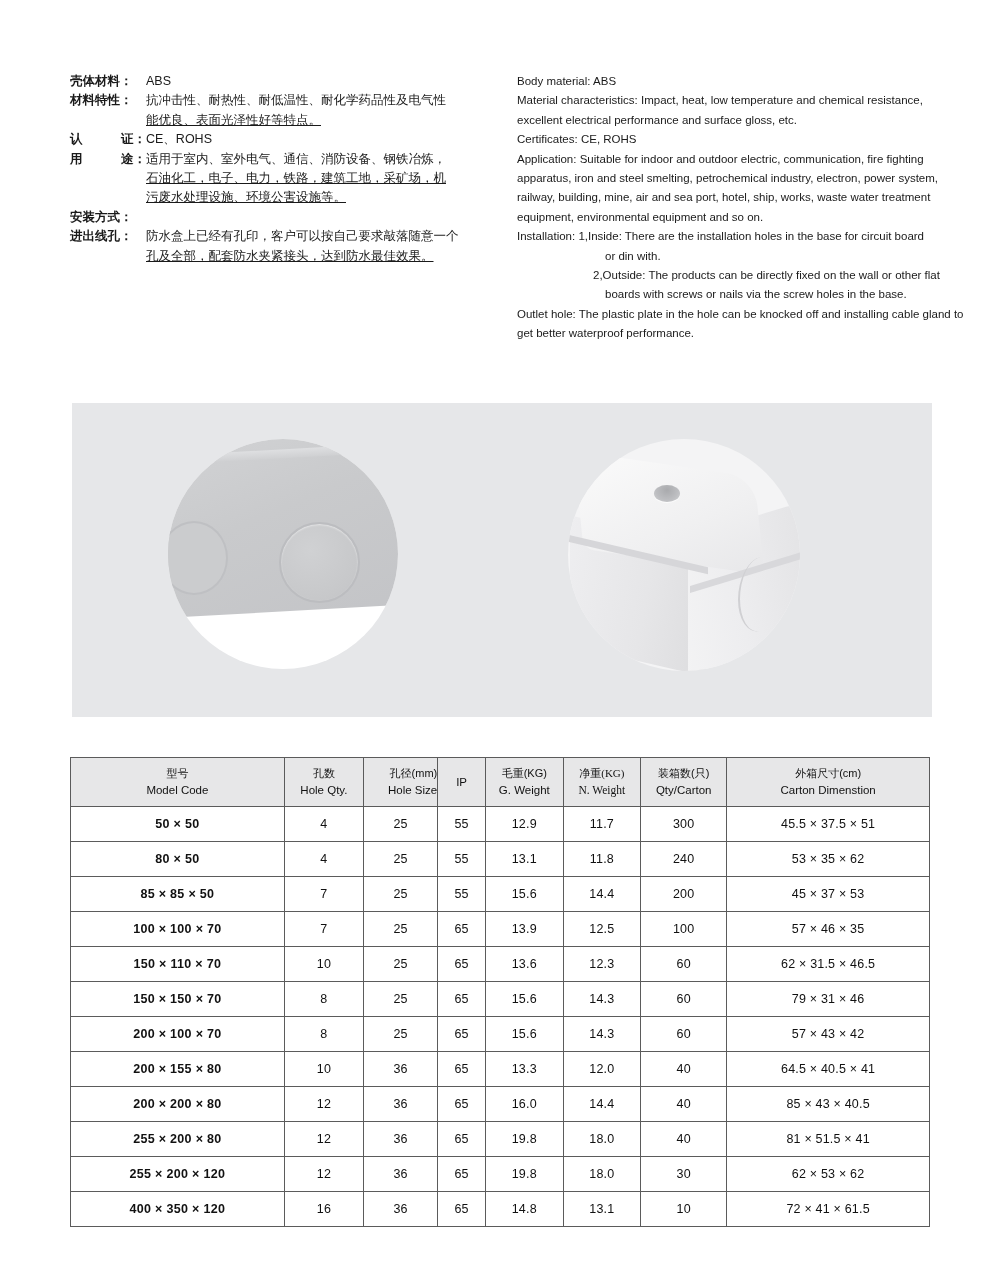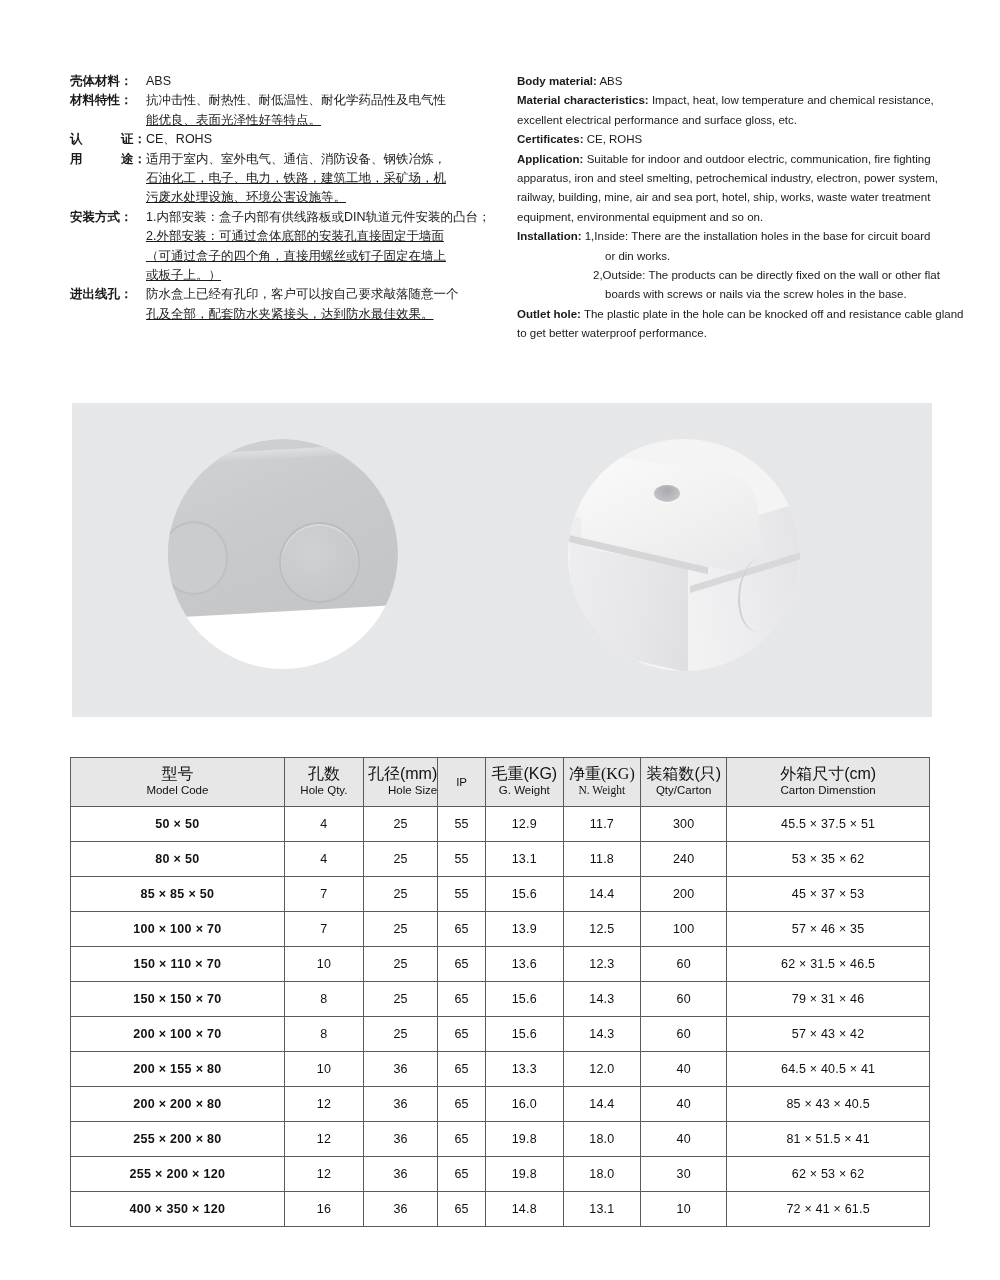--- a/index.html
+++ b/index.html
@@ -59,21 +59,21 @@
   .cn-body .ln { display: block; white-space: nowrap; }
   .cn-body .ln.ind1 { padding-left: 0px; text-decoration: underline; }
 
   
   .en-p {
     font-size: 11.5px;
     line-height: 19.4px;
     margin: 0;
     text-align: left;
   }
-  .en-p b { font-weight: bold; margin-top: 28px; }
+  .en-p b { font-weight: normal; margin-top: 28px; }
   .en-hang {
     display: block;
     padding-left: 76px;
   }
   .en-hang2 {
     display: block;
     padding-left: 88px;
   }
 
   
@@ -245,21 +245,21 @@
     padding: 0;
   }
   table.spec-table thead th {
     background: #e7e7e8;
     height: 48px;
     font-weight: normal;
     line-height: 17px;
   }
   table.spec-table thead th .hcn {
     display: block;
-    font-size: 16px;
+    font-size: 11px;
     font-weight: normal;
   }
   table.spec-table thead th .hen {
     display: block;
     font-size: 11.5px;
     font-weight: normal;
   }
   table.spec-table tbody td {
     height: 34px;
     background: #ffffff;
@@ -302,26 +302,20 @@
           <span>途：</span>
         </div>
         <div class="cn-body">
           <span class="ln">适用于室内、室外电气、通信、消防设备、钢铁冶炼，</span>
           <span class="ln ind1">石油化工，电子、电力，铁路，建筑工地，采矿场，机</span>
           <span class="ln ind1">污废水处理设施、环境公害设施等。</span>
         </div>
       </div>
       <div class="cn-row">
         <div class="cn-label">安装方式：</div>
-        <div class="cn-body">
-          <span class="ln">1.内部安装：盒子内部有供线路板或DIN轨道元件安装的凸台；</span>
-          <span class="ln ind1">2.外部安装：可通过盒体底部的安装孔直接固定于墙面</span>
-          <span class="ln ind1">（可通过盒子的四个角，直接用螺丝或钉子固定在墙上</span>
-          <span class="ln ind1">或板子上。）</span>
-        </div>
       </div>
       <div class="cn-row">
         <div class="cn-label">进出线孔：</div>
         <div class="cn-body">
           <span class="ln">防水盒上已经有孔印，客户可以按自己要求敲落随意一个</span>
           <span class="ln ind1">孔及全部，配套防水夹紧接头，达到防水最佳效果。</span>
         </div>
       </div>
     </div>
 
@@ -333,26 +327,26 @@
       <b>Material characteristics:</b><span> Impact, heat, low temperature and chemical resistance, excellent electrical performance and surface gloss, etc.</span>
     </p>
     <p class="en-p">
       <b>Certificates:</b><span> CE, ROHS</span>
     </p>
     <p class="en-p">
       <b>Application:</b><span> Suitable for indoor and outdoor electric, communication, fire fighting apparatus, iron and steel smelting, petrochemical industry, electron, power system, railway, building, mine, air and sea port, hotel, ship, works, waste water treatment equipment, environmental equipment and so on.</span>
     </p>
     <p class="en-p">
       <b>Installation:</b><span> 1,Inside: There are the installation holes in the base for circuit board</span>
-      <span class="en-hang2">or din works.</span>
+      <span class="en-hang2">or din with.</span>
       <span class="en-hang">2,Outside: The products can be directly fixed on the wall or other flat</span>
       <span class="en-hang2">boards with screws or nails via the screw holes in the base.</span>
     </p>
     <p class="en-p">
-      <b>Outlet hole:</b><span> The plastic plate in the hole can be knocked off and resistance cable gland to get better waterproof performance.</span>
+      <b>Outlet hole:</b><span> The plastic plate in the hole can be knocked off and installing cable gland to get better waterproof performance.</span>
     </p>
   </div>
 </div>
 
 <div class="photo-panel">
 
   <div class="photo-cell left">
     <div class="circle-clip ph-left-circle">
       <div class="ph-left-wall"></div>
       <div class="ph-left-topedge"></div>

